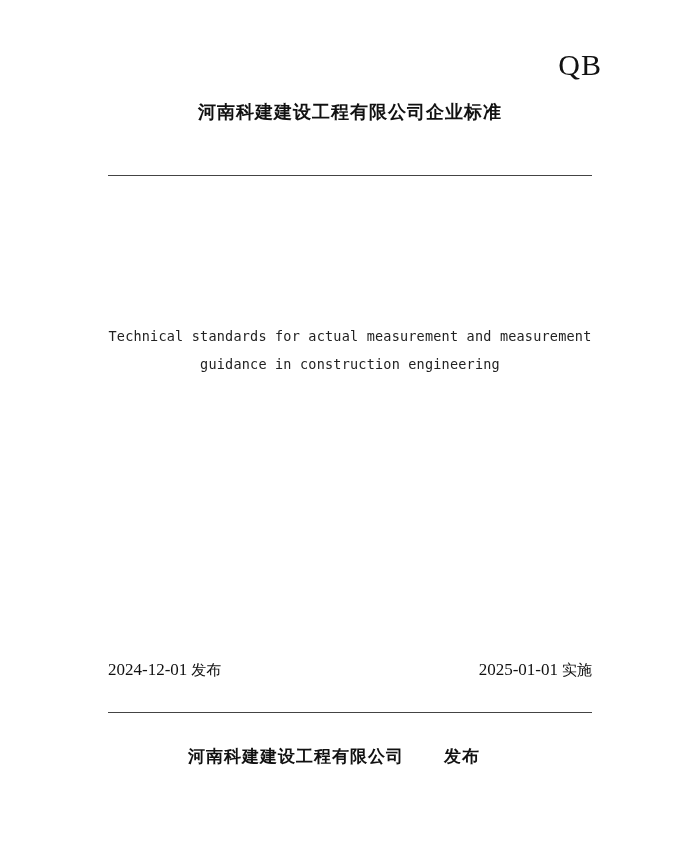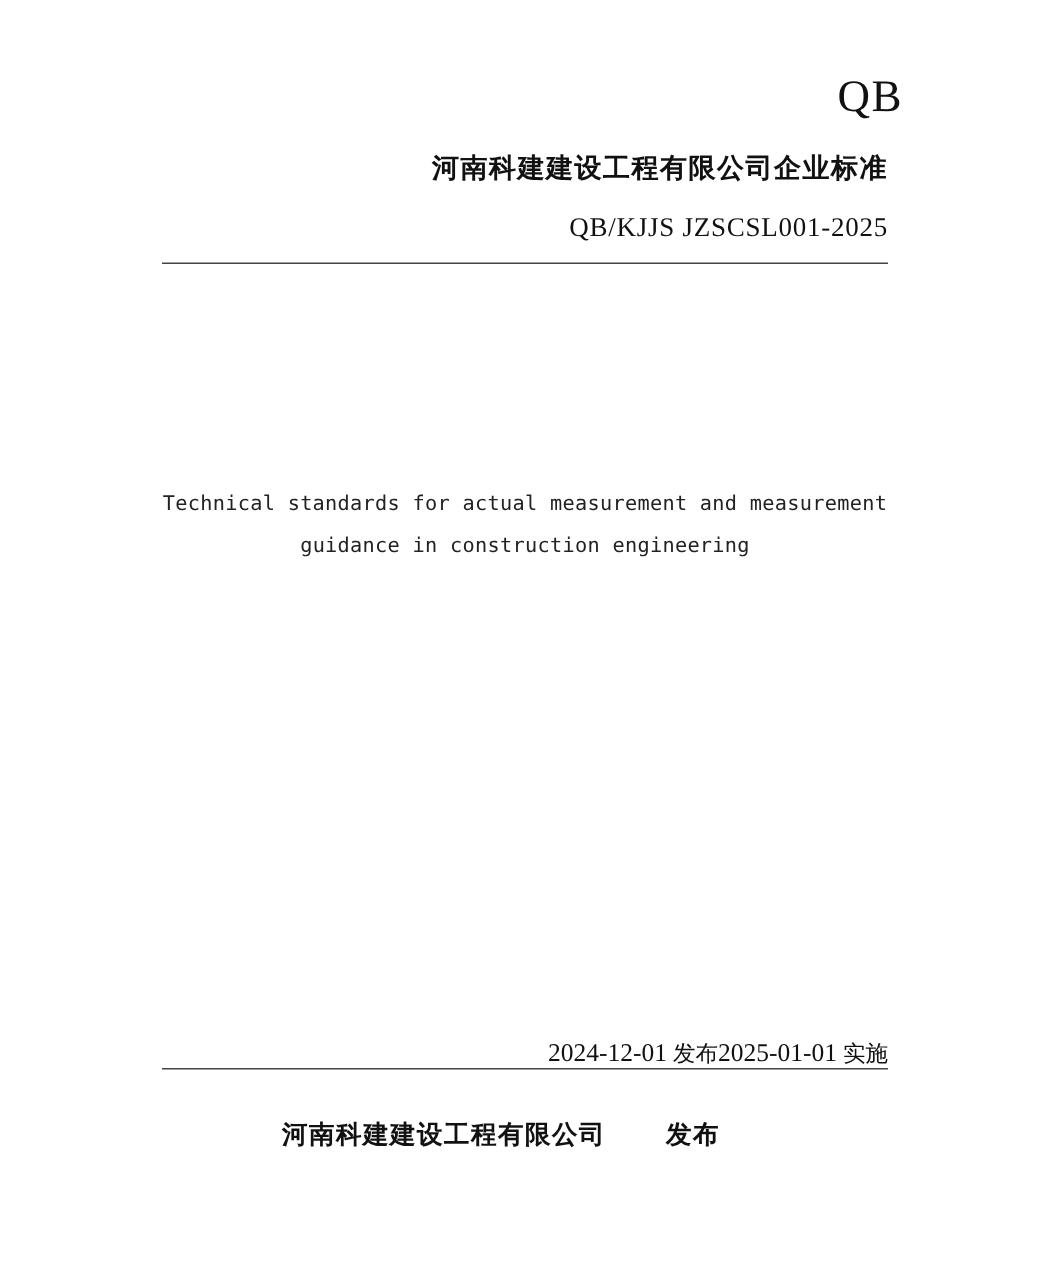--- a/index.html
+++ b/index.html
@@ -27,21 +27,21 @@
     letter-spacing: 1px;
     color: #111;
     text-align: center;
   }
 
   .org-line {
     position: absolute;
     top: 100px;
     left: 108px;
     width: 484px;
-    text-align: right;
+    text-align: center;
     font-family: "DejaVu Sans", sans-serif;
     font-size: 18px;
     font-weight: 700;
     letter-spacing: 1px;
     color: #111;
   }
 
   .std-code {
     position: absolute;
     top: 141px;
@@ -86,25 +86,25 @@
     font-family: "DejaVu Sans Mono", monospace;
     font-size: 13.5px;
     line-height: 28px;
     letter-spacing: 0.2px;
     color: #222;
   }
 
   
   .dates {
     position: absolute;
-    top: 692px;
+    top: 660px;
     left: 108px;
     width: 484px;
     display: flex;
-    justify-content: flex-end;
+    justify-content: space-between;
     font-family: "Liberation Serif", serif;
     font-size: 17px;
     color: #111;
   }
   .dates .date-item {
     white-space: nowrap;
   }
   .dates .date-item .label {
     font-family: "DejaVu Sans", sans-serif;
     font-size: 15px;
@@ -138,21 +138,20 @@
 </style>
 </head>
 <body>
 
 <div class="page">
 
   <div class="qb-mark">QB</div>
 
   <div class="org-line">河南科建建设工程有限公司企业标准</div>
 
-  <div class="std-code">QB/KJJS JZSCSL001-2025</div>
 
   <div class="rule-top"></div>
 
 
   <div class="title-en">
     <div>Technical standards for actual measurement and measurement</div>
     <div>guidance in construction engineering</div>
   </div>
 
   <div class="dates">

